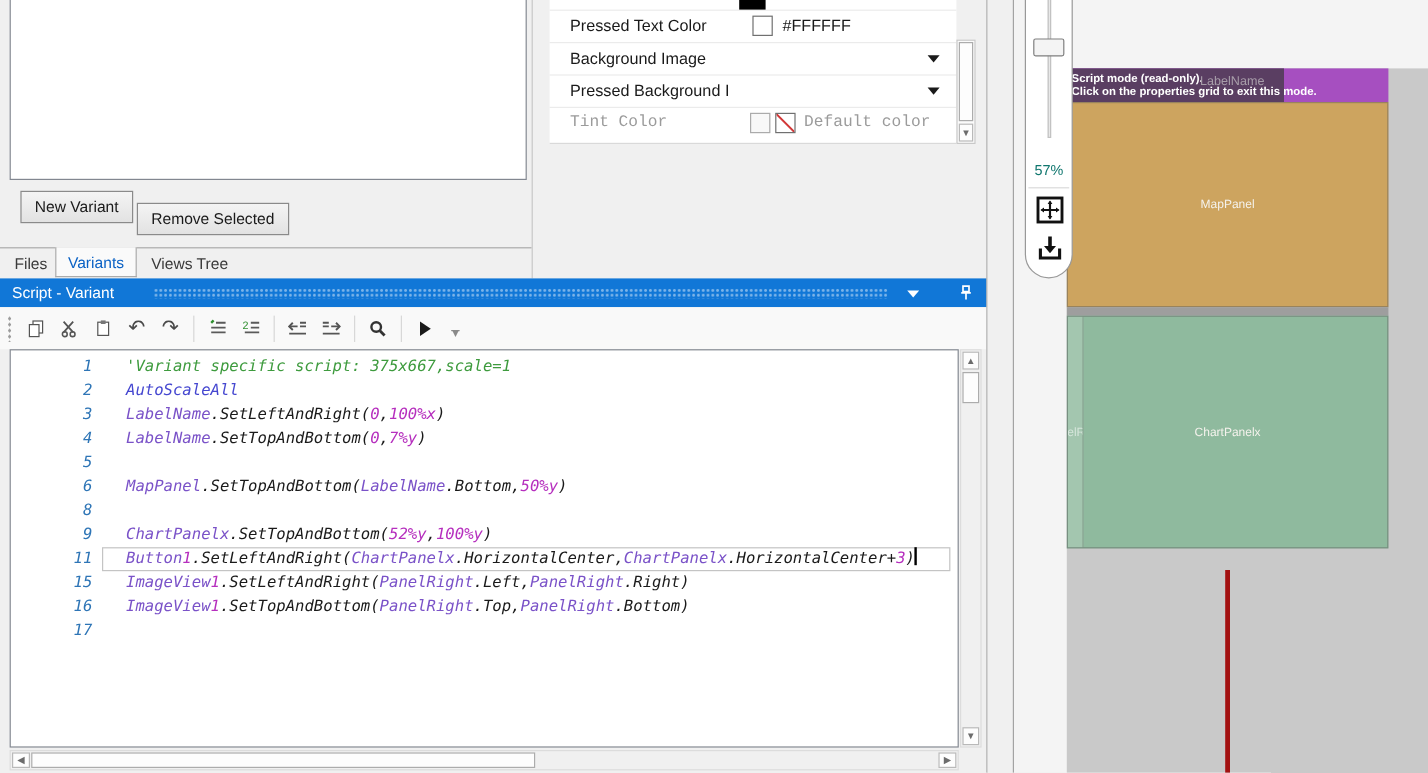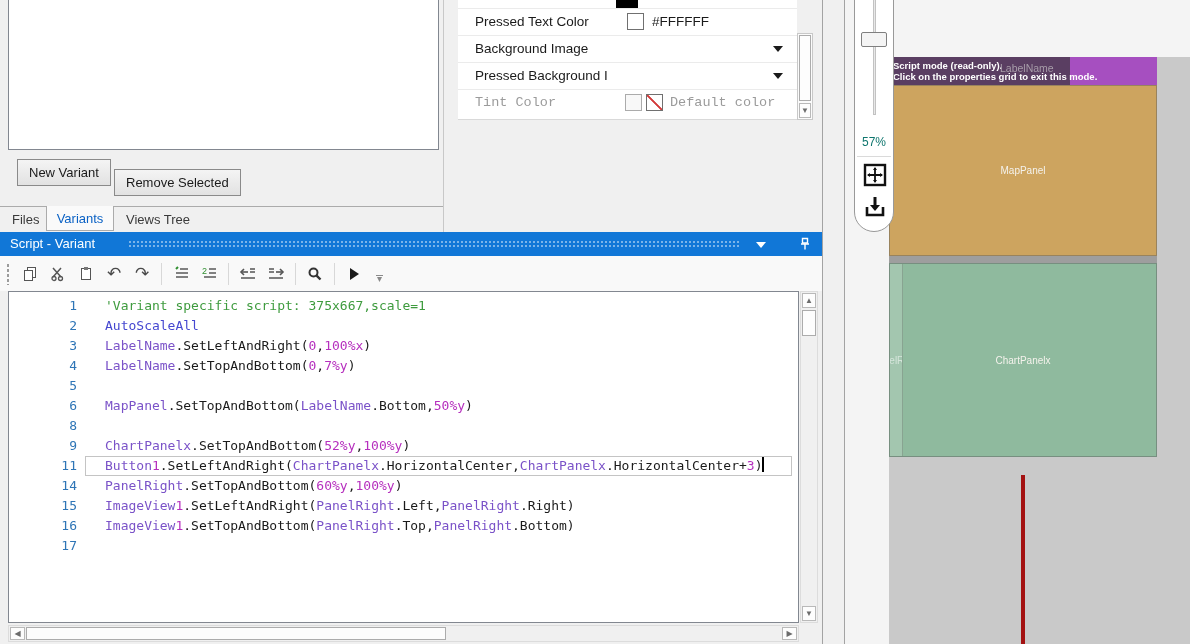--- a/index.html
+++ b/index.html
@@ -50,21 +50,21 @@
     color:#4A4A4A;font-size:15px;}
   .tb-sep{width:1px;height:22px;background:#D8D8D8;margin:0 5px;}
   .tb-arrowglyph{font-family:"DejaVu Sans",sans-serif;font-size:17px;color:#4a4a4a;line-height:1;}
   #tb-overflow{margin-left:8px;color:#8a8a8a;font-size:10px;display:flex;flex-direction:column;align-items:center;line-height:5px;margin-top:8px;}
   #tb-overflow .bar{width:7px;height:1px;background:#8a8a8a;}
 
   
   #editor{left:8px;top:291px;width:791px;height:332px;background:#fff;border:1px solid #828790;
     overflow:hidden;box-sizing:border-box;font-family:"DejaVu Sans Mono","Liberation Mono",monospace;font-size:13px;}
   #code-lines{position:absolute;left:0;top:4px;right:0;}
-  .code-line{height:20px;line-height:20px;white-space:pre;position:relative;}
+  .code-line{height:20px;line-height:20px;white-space:pre;position:relative;font-style:italic;}
   .gutter{display:inline-block;width:68px;text-align:right;color:var(--tk-ln,#2E75B6);}
   .ltext{margin-left:28px;position:relative;z-index:1;}
   .code-line.current::before{content:"";position:absolute;left:76px;right:6px;top:0;height:18px;
     border:1px solid #C4C4C4;background:#FFFFFF;z-index:0;}
   .tk-c{color:var(--tk-c,#3E9B3E);}
   .tk-k{color:var(--tk-k,#4547D0);}
   .tk-i{color:var(--tk-i,#7A52C8);}
   .tk-n{color:var(--tk-n,#B62FBE);}
   .tk-p{color:var(--tk-p,#1A1A1A);}
   .caret{display:inline-block;width:2px;height:15px;background:#000;vertical-align:-2px;}
@@ -253,21 +253,20 @@
   <div id="code-lines">
       <div class="code-line"><span class="gutter">1</span><span class="ltext"><span class="tk-c">'Variant specific script: 375x667,scale=1</span></span></div>
       <div class="code-line"><span class="gutter">2</span><span class="ltext"><span class="tk-k">AutoScaleAll</span></span></div>
       <div class="code-line"><span class="gutter">3</span><span class="ltext"><span class="tk-i">LabelName</span><span class="tk-p">.SetLeftAndRight(</span><span class="tk-n">0</span><span class="tk-p">,</span><span class="tk-n">100%x</span><span class="tk-p">)</span></span></div>
       <div class="code-line"><span class="gutter">4</span><span class="ltext"><span class="tk-i">LabelName</span><span class="tk-p">.SetTopAndBottom(</span><span class="tk-n">0</span><span class="tk-p">,</span><span class="tk-n">7%y</span><span class="tk-p">)</span></span></div>
       <div class="code-line"><span class="gutter">5</span><span class="ltext"></span></div>
       <div class="code-line"><span class="gutter">6</span><span class="ltext"><span class="tk-i">MapPanel</span><span class="tk-p">.SetTopAndBottom(</span><span class="tk-i">LabelName</span><span class="tk-p">.Bottom,</span><span class="tk-n">50%y</span><span class="tk-p">)</span></span></div>
       <div class="code-line"><span class="gutter">8</span><span class="ltext"></span></div>
       <div class="code-line"><span class="gutter">9</span><span class="ltext"><span class="tk-i">ChartPanelx</span><span class="tk-p">.SetTopAndBottom(</span><span class="tk-n">52%y</span><span class="tk-p">,</span><span class="tk-n">100%y</span><span class="tk-p">)</span></span></div>
       <div class="code-line current"><span class="gutter">11</span><span class="ltext"><span class="tk-i">Button</span><span class="tk-n">1</span><span class="tk-p">.SetLeftAndRight(</span><span class="tk-i">ChartPanelx</span><span class="tk-p">.HorizontalCenter,</span><span class="tk-i">ChartPanelx</span><span class="tk-p">.HorizontalCenter+</span><span class="tk-n">3</span><span class="tk-p">)</span><span class="caret"></span></span></div>
-      <div class="code-line"><span class="gutter">14</span><span class="ltext"><span class="tk-i">PanelRight</span><span class="tk-p">.SetTopAndBottom(</span><span class="tk-n">60%y</span><span class="tk-p">,</span><span class="tk-n">100%y</span><span class="tk-p">)</span></span></div>
       <div class="code-line"><span class="gutter">15</span><span class="ltext"><span class="tk-i">ImageView</span><span class="tk-n">1</span><span class="tk-p">.SetLeftAndRight(</span><span class="tk-i">PanelRight</span><span class="tk-p">.Left,</span><span class="tk-i">PanelRight</span><span class="tk-p">.Right)</span></span></div>
       <div class="code-line"><span class="gutter">16</span><span class="ltext"><span class="tk-i">ImageView</span><span class="tk-n">1</span><span class="tk-p">.SetTopAndBottom(</span><span class="tk-i">PanelRight</span><span class="tk-p">.Top,</span><span class="tk-i">PanelRight</span><span class="tk-p">.Bottom)</span></span></div>
       <div class="code-line"><span class="gutter">17</span><span class="ltext"></span></div>
     </div>
 </div>
 
 <div class="abs sb-track" id="editor-vscroll">
   <div class="sb-btn" style="left:1px;top:1px;width:14px;height:15px;">▲</div>
   <div class="sb-thumb" style="left:1px;top:18px;width:14px;height:26px;"></div>
   <div class="sb-btn" style="left:1px;bottom:1px;width:14px;height:15px;">▼</div>

